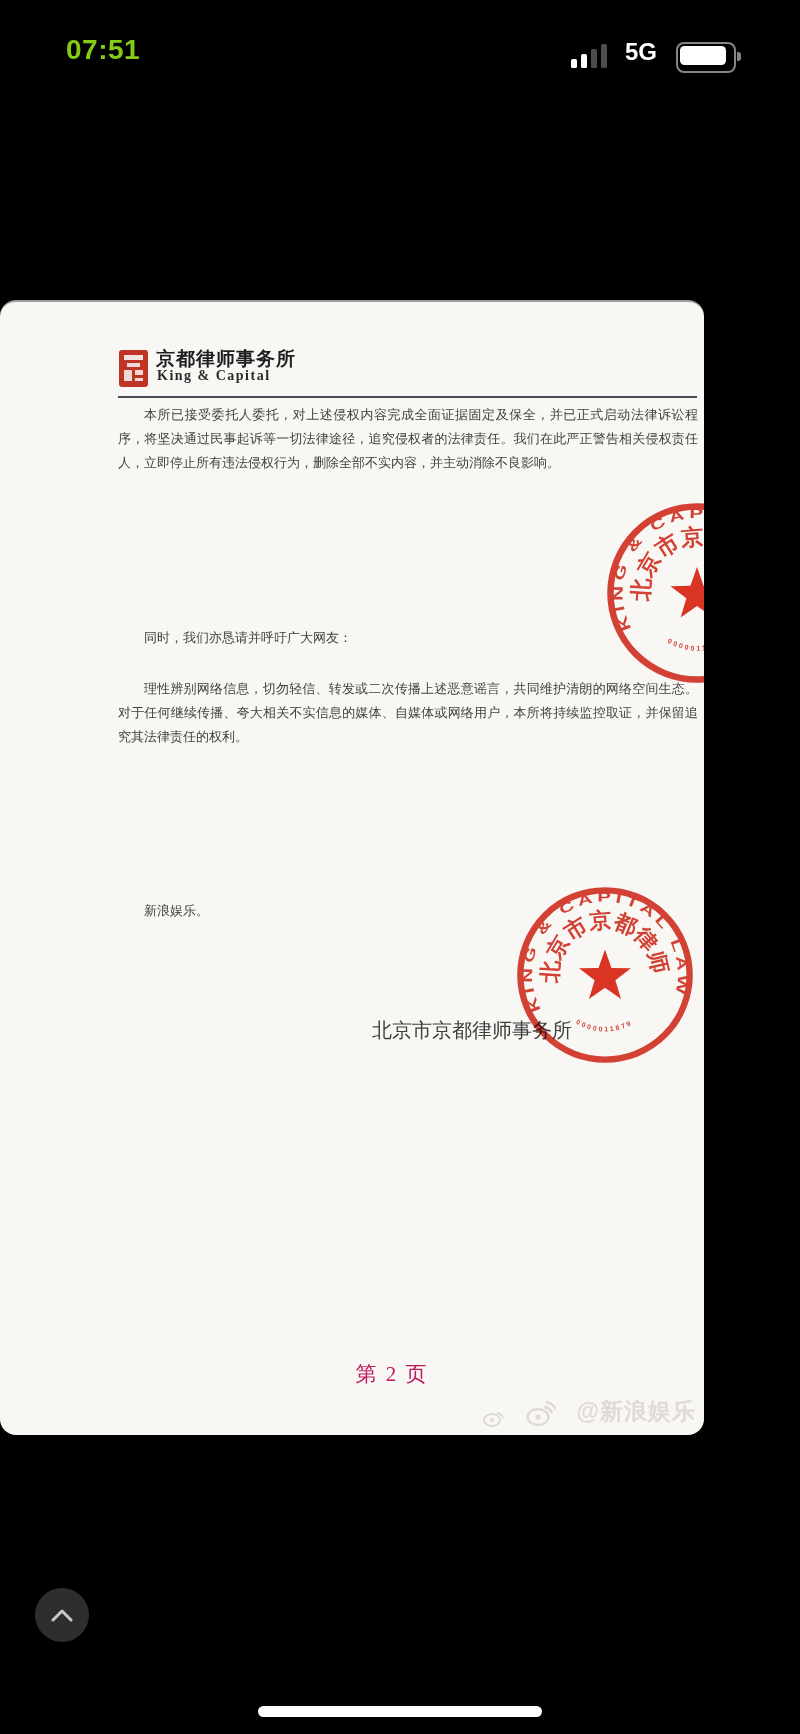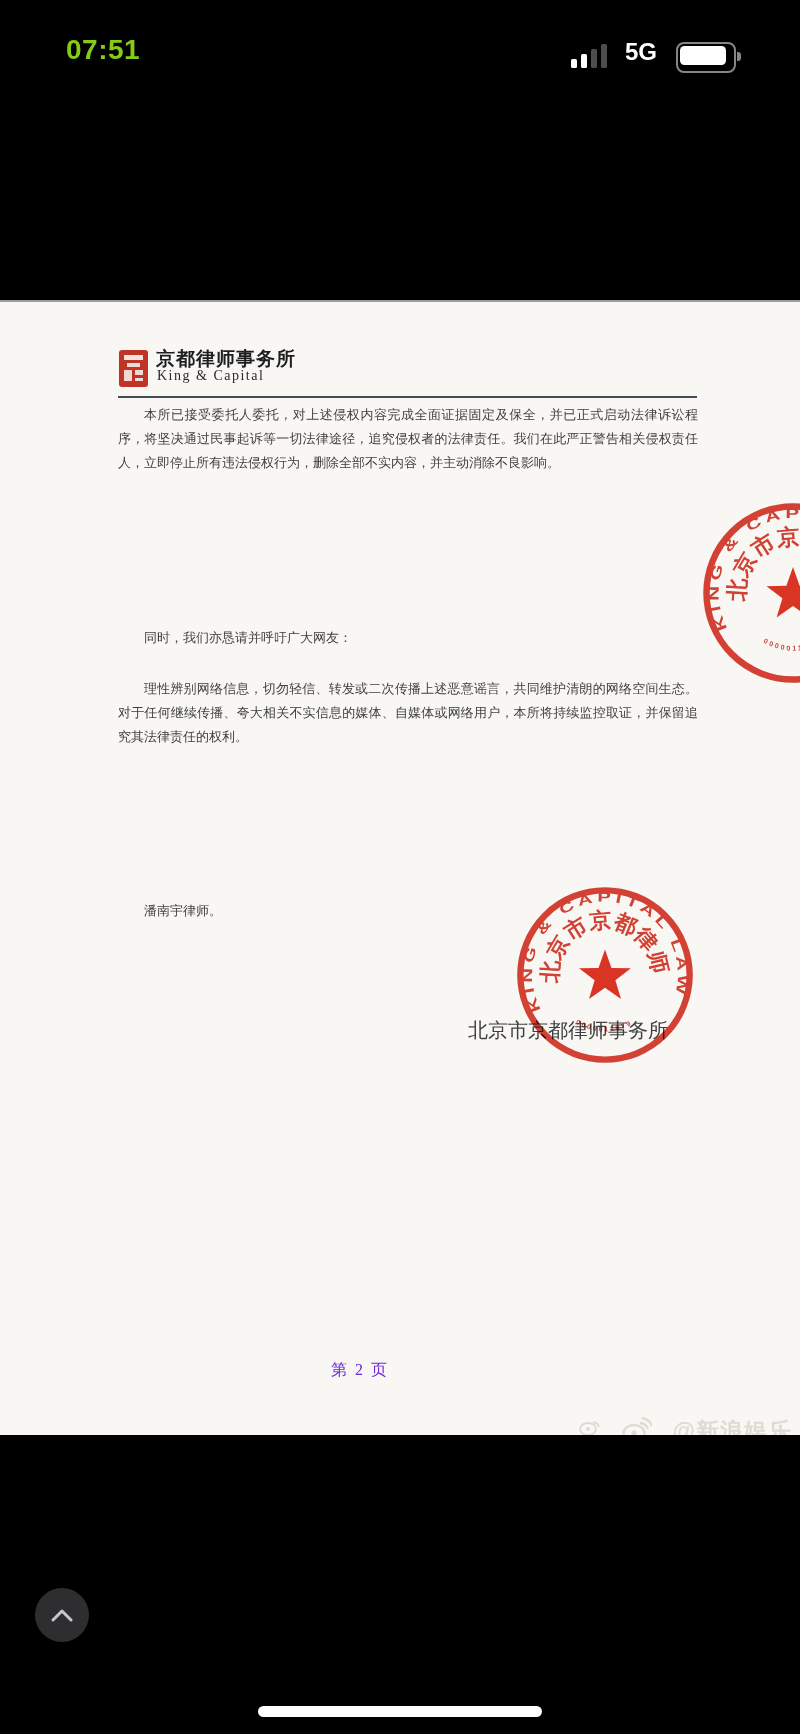--- a/index.html
+++ b/index.html
@@ -9,47 +9,47 @@
   
   .status-time{position:absolute;left:66px;top:34px;font-size:28px;font-weight:600;color:#84cc16;letter-spacing:.5px;}
   .signal{position:absolute;left:571px;top:44px;display:flex;align-items:flex-end;gap:4px;height:24px;}
   .signal .bar{width:6px;border-radius:1.5px;}
   .net-label{position:absolute;left:625px;top:38px;font-size:24px;font-weight:600;color:#ffffff;}
   .battery{position:absolute;left:676px;top:42px;width:56px;height:27px;border:2px solid #86868a;border-radius:8px;}
   .battery .level{position:absolute;left:2px;top:2px;width:46px;height:19px;background:#fff;border-radius:4.5px;}
   .battery .cap{position:absolute;right:-7px;top:8px;width:4px;height:9px;background:#86868a;border-radius:0 3px 3px 0;}
 
   
-  .page{position:absolute;left:0;top:300px;width:800px;height:1133px;background:#f8f7f4;
+  .page{position:absolute;left:0;top:300px;width:704px;height:1133px;background:#f8f7f4;
         border-top:2px solid #9d9d9d;overflow:hidden;
-        font-family:"Liberation Serif","DejaVu Serif",serif;color:#3f3f3f;}
+        font-family:"Liberation Serif","DejaVu Serif",serif;color:#3f3f3f;border-radius:16px;}
   .letterhead-logo{position:absolute;left:119px;top:48px;}
   .firm-name-cn{position:absolute;left:156px;top:44px;font-size:19px;font-weight:bold;color:#1e1e20;letter-spacing:1px;}
-  .firm-name-en{position:absolute;left:157px;top:66px;font-size:14px;font-weight:normal;color:#2a2a2c;letter-spacing:1.5px;}
+  .firm-name-en{position:absolute;left:157px;top:66px;font-size:14px;font-weight:bold;color:#2a2a2c;letter-spacing:1.5px;}
   .letterhead-rule{position:absolute;left:118px;top:94px;width:579px;height:2px;background:#454d58;}
 
   .body-par{position:absolute;left:118px;width:580px;font-size:13px;line-height:24px;
             text-align:justify;text-indent:2em;margin:0;font-family:Liberation Mono, monospace;}
   #p1{top:102px;}
   #p2{top:325px;text-align:left;}
   #p3{top:376px;}
   #closing{top:598px;text-align:left;}
 
   .signature{position:absolute;right:132px;top:705px;text-align:right;font-size:20px;line-height:47px;color:#3f3f3f;}
   .signature div{white-space:nowrap;}
 
   .page-number{position:absolute;left:0;top:1058px;width:720px;text-align:center;
-               font-size:16px;color:#6d28d9;letter-spacing:2px;}
+               font-size:21px;color:#be185d;letter-spacing:2px;padding-left:32px;}
 
   .seal-wrap{position:absolute;mix-blend-mode:multiply;opacity:.95;}
   #seal-main{left:514px;top:582px;width:182px;height:182px;}
   #seal-partial{right:-86px;top:198px;width:186px;height:186px;}
 
-  .watermark{position:absolute;right:8px;top:1094px;display:flex;align-items:flex-start;gap:21px;
-             opacity:.55;filter:blur(.3px);margin-top:20px;}
+  .watermark{position:absolute;right:8px;top:1094px;display:flex;align-items:flex-end;gap:21px;
+             opacity:.55;filter:blur(.3px);}
   .watermark .handle{font-family:"Liberation Sans","DejaVu Sans",sans-serif;
                      font-size:23px;font-weight:bold;color:#c9c4ba;letter-spacing:1px;}
 
   
   .scroll-top{position:absolute;left:35px;top:1588px;width:54px;height:54px;border-radius:50%;
               background:#2e2e31;display:flex;align-items:center;justify-content:center;}
   .home-indicator{position:absolute;left:258px;top:1706px;width:284px;height:11px;border-radius:5.5px;background:#fff;}
 </style>
 </head>
 <body>
@@ -79,21 +79,21 @@
       <rect x="16" y="20" width="8" height="5" fill="#f8f7f4" opacity=".85"></rect>
       <rect x="16" y="28" width="8" height="3" fill="#f8f7f4" opacity=".85"></rect>
     </svg>
     <div class="firm-name-cn">京都律师事务所</div>
     <div class="firm-name-en">King &amp; Capital</div>
     <div class="letterhead-rule"></div>
 
     <p class="body-par" id="p1">本所已接受委托人委托，对上述侵权内容完成全面证据固定及保全，并已正式启动法律诉讼程序，将坚决通过民事起诉等一切法律途径，追究侵权者的法律责任。我们在此严正警告相关侵权责任人，立即停止所有违法侵权行为，删除全部不实内容，并主动消除不良影响。</p>
     <p class="body-par" id="p3">理性辨别网络信息，切勿轻信、转发或二次传播上述恶意谣言，共同维护清朗的网络空间生态。对于任何继续传播、夸大相关不实信息的媒体、自媒体或网络用户，本所将持续监控取证，并保留追究其法律责任的权利。</p>
     <p class="body-par" id="p2">同时，我们亦恳请并呼吁广大网友：</p>
-    <p class="body-par" id="closing">潘南宇律师。</p>
+    <p class="body-par" id="closing">新浪娱乐。</p>
 
     <div class="signature">
       <div>北京市京都律师事务所</div>
     </div>
 
     <div class="seal-wrap" id="seal-partial">
       <svg width="186" height="186" viewBox="0 0 200 200">
         <defs>
           <path id="ringA" d="M 31,140 A 80,80 0 1,1 169,140" fill="none"></path>
           <path id="cnA" d="M 48.8,109 A 52,52 0 1,1 151.2,109" fill="none"></path>

